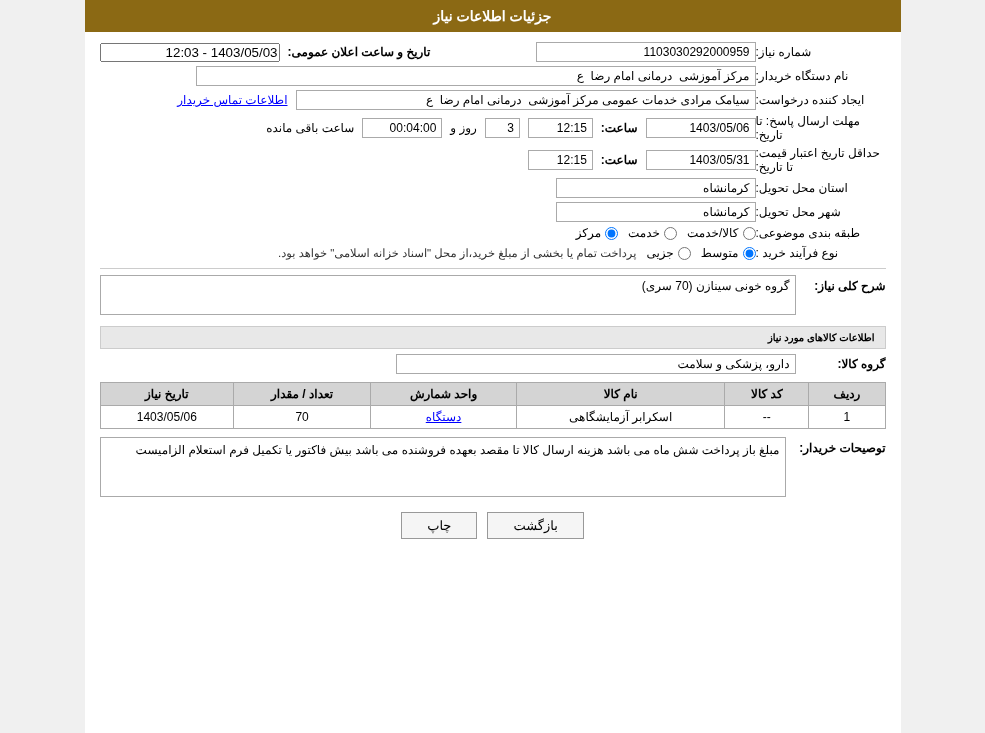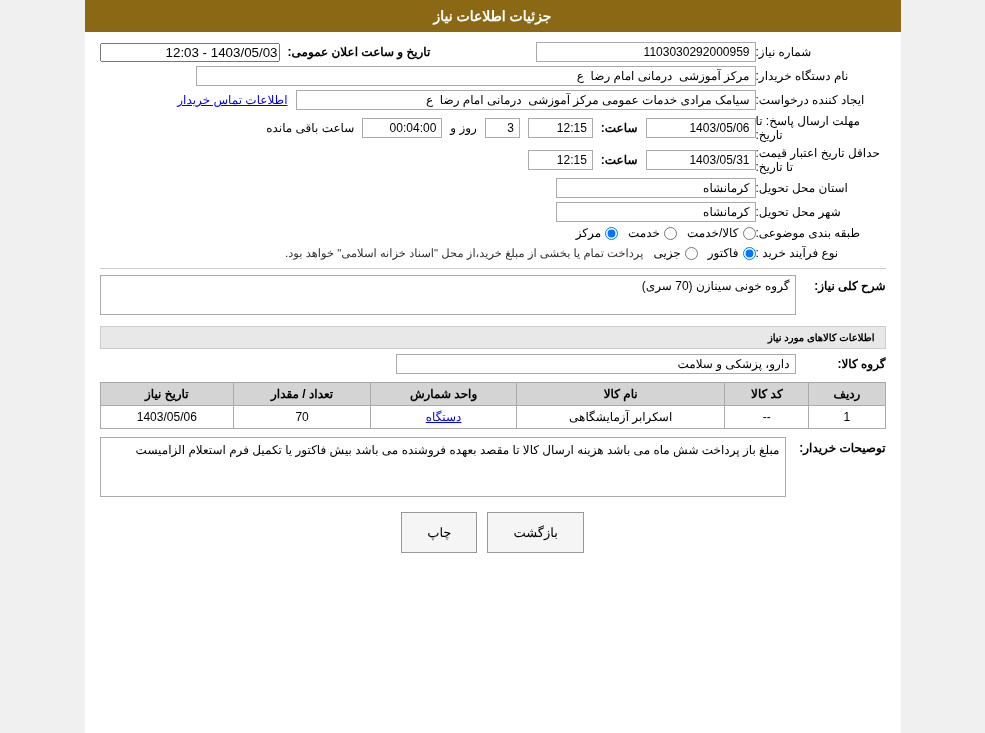--- a/index.html
+++ b/index.html
@@ -83,21 +83,21 @@
 
     
     .button-row {
       text-align: center;
       margin: 15px 0 10px 0;
       display: flex;
       justify-content: center;
       gap: 10px;
     }
     .btn {
-      padding: 12px 25px;
+      padding: 5px 25px;
       font-size: 13px;
       font-family: Tahoma, Arial, sans-serif;
       cursor: pointer;
       border: 1px solid #999;
       background: #f5f5f5;
     }
     .fg-row {
       display: flex;
       align-items: center;
       margin-bottom: 4px;
@@ -304,21 +304,21 @@
         </div>
       </div>
     </div>
 
     <div class="fg-row">
       <div class="fg-label" style="width:130px;">نوع فرآیند خرید :</div>
       <div class="fg-value" style="display:flex; align-items:center; gap:10px; direction:rtl; flex-wrap:wrap;">
         <div class="radio-row">
           <label class="radio-label">
             <input type="radio" name="nooe" checked="" style="">
-            <span>فاکتور</span>
+            <span>متوسط</span>
           </label>
           <label class="radio-label">
             <input type="radio" name="nooe" style="">
             <span>جزیی</span>
           </label>
         </div>
         <span class="note-text">پرداخت تمام یا بخشی از مبلغ خرید،از محل "اسناد خزانه اسلامی" خواهد بود.</span>
       </div>
     </div>
 

